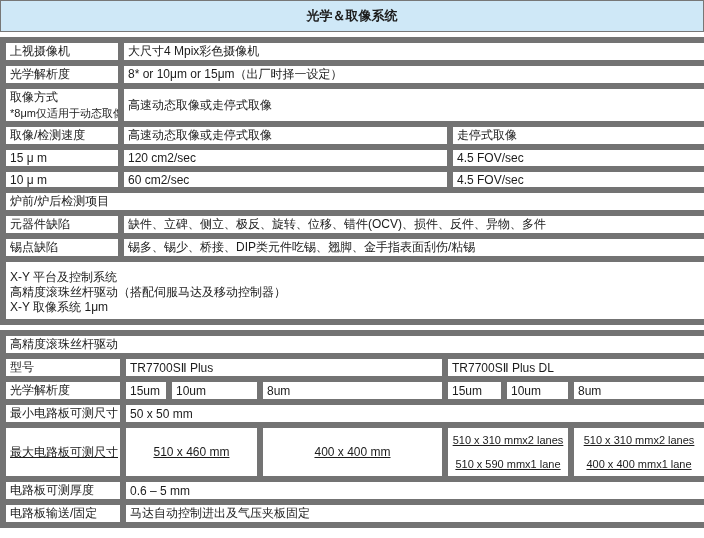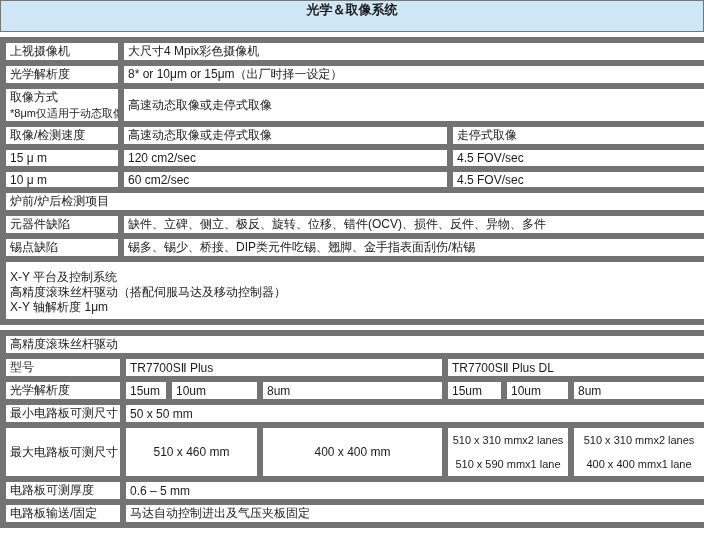--- a/index.html
+++ b/index.html
@@ -4,38 +4,38 @@
 <style>
   html,body{margin:0;padding:0;background:#fff;}
   body{
     width:704px;height:538px;overflow:hidden;
     font-family:"Liberation Sans","DejaVu Sans",sans-serif;
     color:#1c1c1c;font-size:12px;
   }
   .band{
     box-sizing:border-box;width:704px;height:32px;
     border:1px solid #777;background:#cfe8f7;
-    display:flex;justify-content:center;
+    display:flex;align-items:center;justify-content:center;
     font-weight:bold;font-size:13px;margin-bottom:5px;
   }
   table{border-collapse:collapse;table-layout:fixed;width:704px;}
   td{
     box-sizing:border-box;border:6px solid #737373;
     padding:0 4px;vertical-align:middle;
     white-space:nowrap;overflow:hidden;font-size:12px;
   }
   .t2{margin-top:5px;}
   .h21{height:21px;} .h22{height:22px;} .h36{height:36px;padding-left:8px;}
   .center{text-align:left;}
   .left{text-align:left;}
   .lbl2 .sub{font-size:11px;}
   .xy-cell{vertical-align:top;padding:8px 0 4px 4px;height:62px;border-top:1px solid #8c8c8c;}
   .xy-cell div{line-height:15px;}
   .maxrow{height:52px;}
-  .maxrow td{text-align:center;}
+  .maxrow td{text-align:center;text-decoration:underline;}
   .two-line div{line-height:24px;font-size:11px;}
   .one-line{font-size:12px;}
 </style>
 </head>
 <body>
 
 <div class="band" style="background: rgb(207, 232, 247);">
   <span>光学＆取像系统</span>
 </div>
 
@@ -84,21 +84,21 @@
     <td colspan="2">缺件、立碑、侧立、极反、旋转、位移、错件(OCV)、损件、反件、异物、多件</td>
   </tr>
   <tr class="h22">
     <td>锡点缺陷</td>
     <td colspan="2">锡多、锡少、桥接、DIP类元件吃锡、翘脚、金手指表面刮伤/粘锡</td>
   </tr>
   <tr>
     <td colspan="3" class="xy-cell">
       <div>X-Y 平台及控制系统</div>
       <div>高精度滚珠丝杆驱动（搭配伺服马达及移动控制器）</div>
-      <div>X-Y 轴解析度 1μm</div>
+      <div>X-Y 取像系统 1μm</div>
     </td>
   </tr>
 </tbody>
   </table>
 
 <table class="t2">
   <colgroup>
     <col style="width:120px">
       <col style="width:46px">
       <col style="width:91px">

